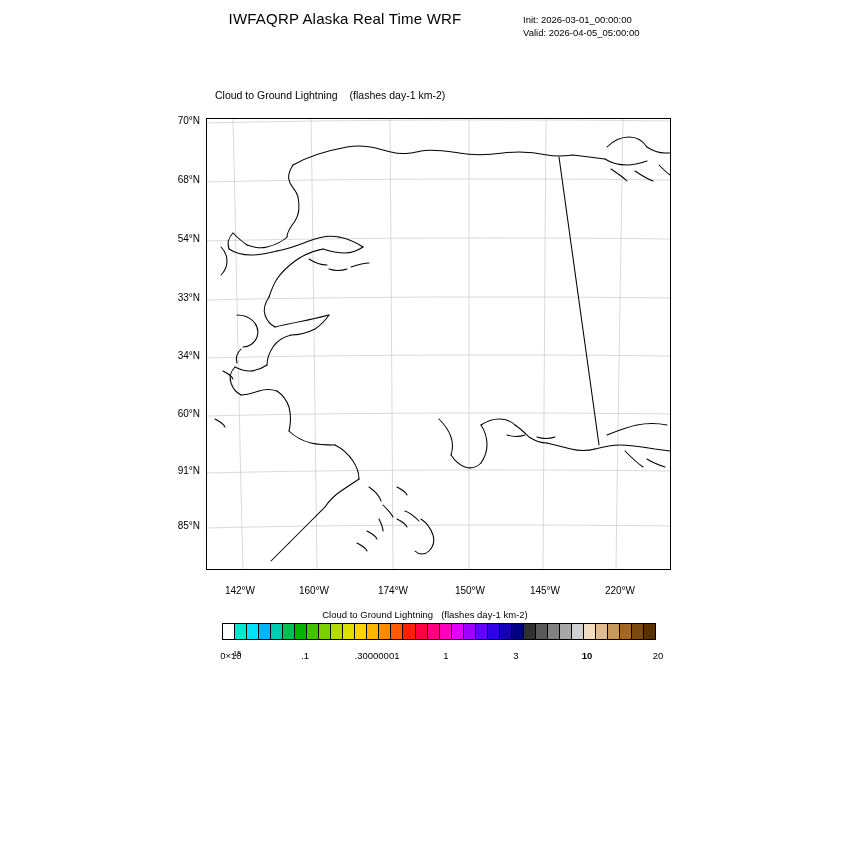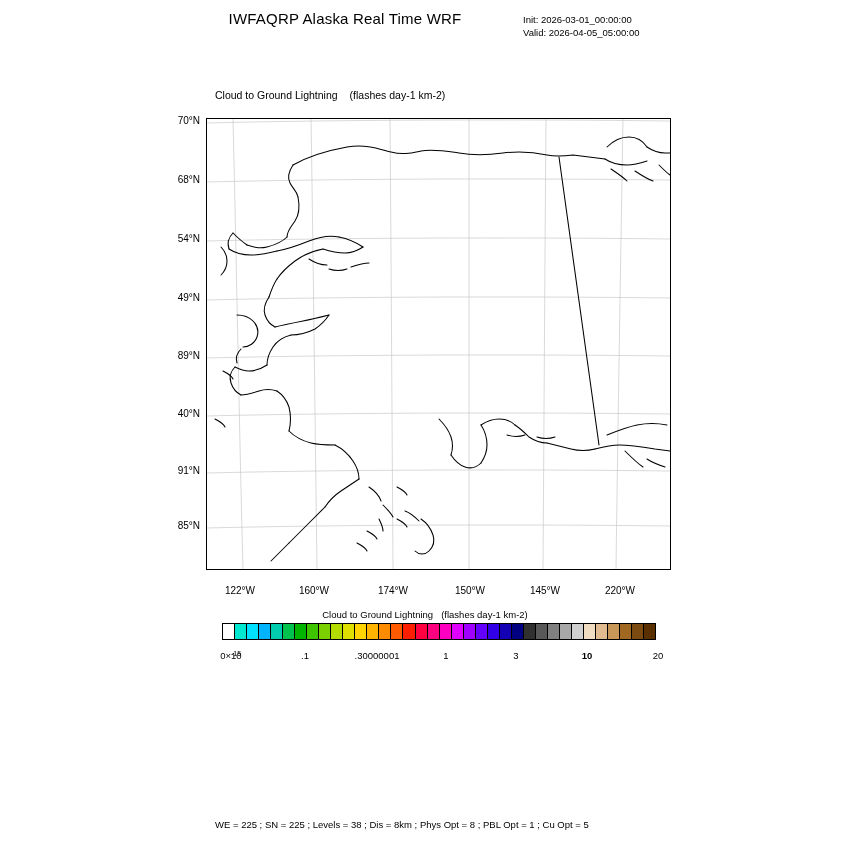--- a/index.html
+++ b/index.html
@@ -224,37 +224,37 @@
 <div class="abs ylab" style="left:200px; top:122px;">
     <span>70°N</span>
   </div>
 <div class="abs ylab" style="left:200px; top:181px;">
     <span>68°N</span>
   </div>
 <div class="abs ylab" style="left:200px; top:240px;">
     <span>54°N</span>
   </div>
 <div class="abs ylab" style="left:200px; top:299px;">
-    <span>49°N</span>
+    <span>33°N</span>
   </div>
 <div class="abs ylab" style="left:200px; top:357px;">
-    <span>89°N</span>
+    <span>34°N</span>
   </div>
 <div class="abs ylab" style="left:200px; top:415px;">
-    <span>40°N</span>
+    <span>60°N</span>
   </div>
 <div class="abs ylab" style="left:200px; top:472px;">
     <span>91°N</span>
   </div>
 <div class="abs ylab" style="left:200px; top:527px;">
     <span>85°N</span>
   </div>
 
 <div class="abs xlab" style="left:240px; top:585px;">
-    <span>122°W</span>
+    <span>142°W</span>
   </div>
 <div class="abs xlab" style="left:314px; top:585px;">
     <span>160°W</span>
   </div>
 <div class="abs xlab" style="left:393px; top:585px;">
     <span>174°W</span>
   </div>
 <div class="abs xlab" style="left:470px; top:585px;">
     <span>150°W</span>
   </div>
@@ -312,14 +312,13 @@
   <span style="left:30px;"><span>0×10</span><sup>-15</sup></span>
   <span style="left:99px;">.1</span>
   <span style="left:171px;">.30000001</span>
   <span style="left:240px;">1</span>
   <span style="left:310px;">3</span>
   <span style="left:381px;font-weight:bold;">10</span>
   <span style="left:452px;">20</span>
 </div>
 
 <div class="abs" id="footer">
-  <div>WE = 225 ; SN = 225 ; Levels = 38 ; Dis = 8km ; Phys Opt = 8 ; PBL Opt = 1 ; Cu Opt = 5</div>
 </div>
 
 </body></html>

